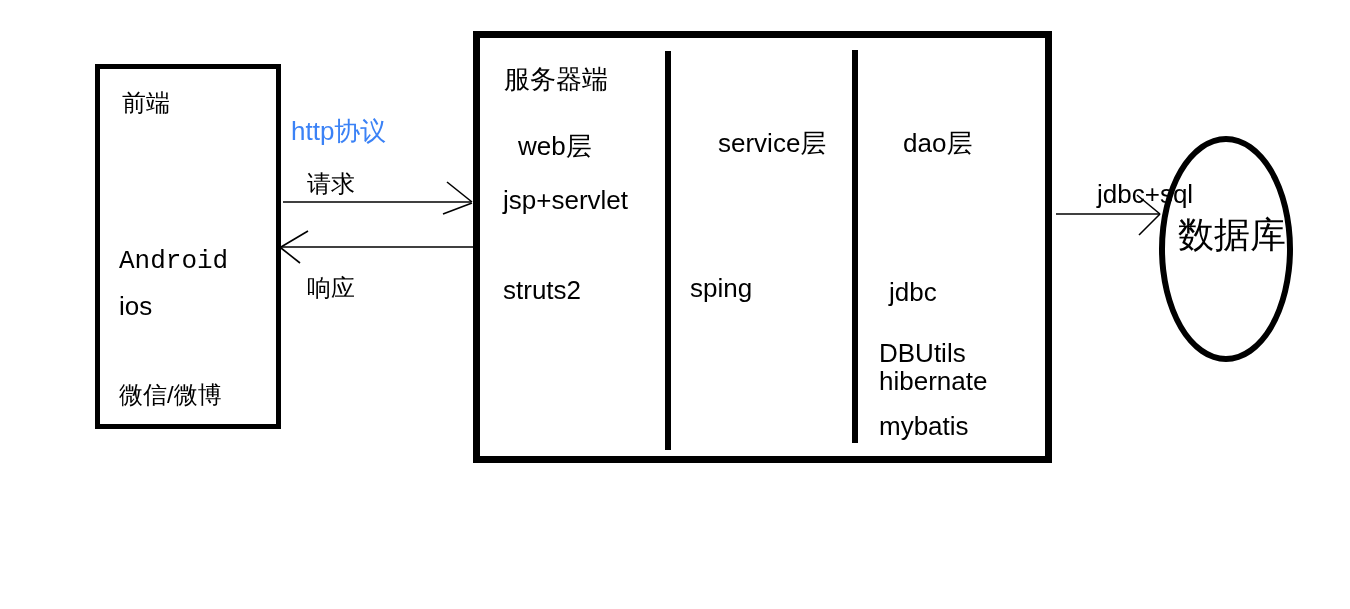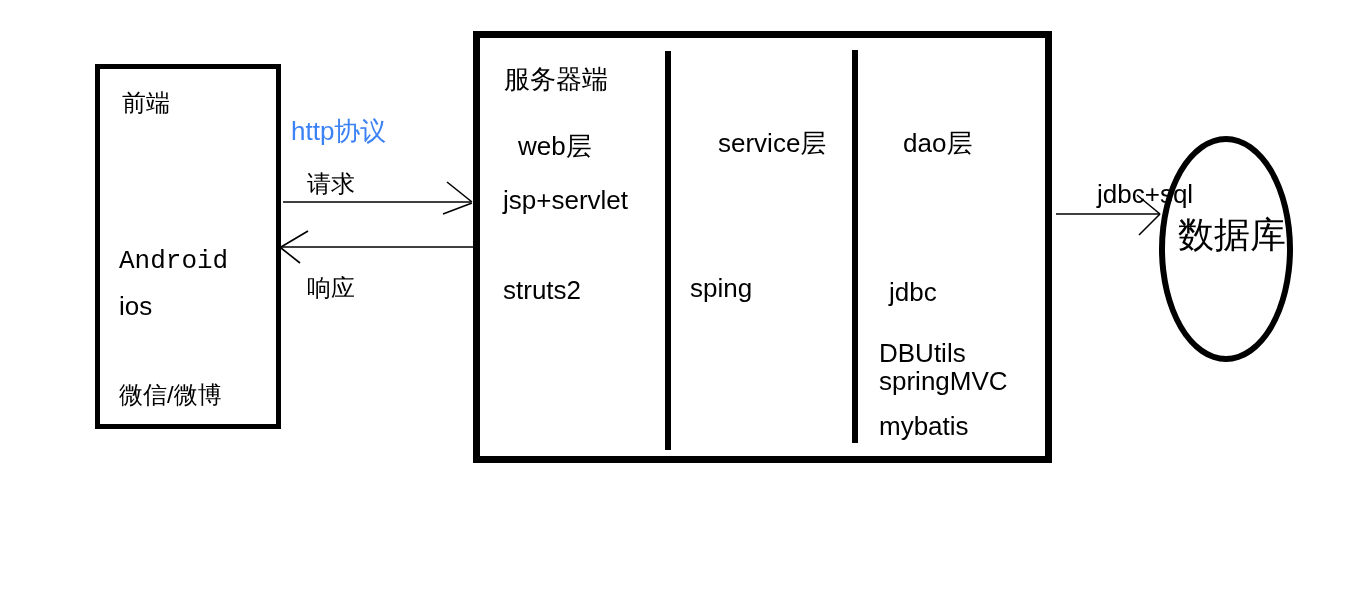--- a/index.html
+++ b/index.html
@@ -83,21 +83,21 @@
   <div class="abs divider divider-1"></div>
 
   <div class="abs t26" style="left:718px; top:130px;">service层</div>
   <div class="abs t26" style="left:690px; top:275px;">sping</div>
 
   <div class="abs divider divider-2"></div>
 
   <div class="abs t26" style="left:893px; top:130px;margin-left:10px;">dao层</div>
   <div class="abs t26" style="left:879px; top:279px;margin-left:10px;">jdbc</div>
   <div class="abs t26" style="left:879px; top:340px;text-align:center;">DBUtils</div>
-  <div class="abs t26" style="left:879px; top:368px;">springMVC</div>
+  <div class="abs t26" style="left:879px; top:368px;">hibernate</div>
   <div class="abs t26" style="left:879px; top:413px;">mybatis</div>
 
   <div class="abs t26" style="left:1063px; top:181px;margin-left:34px;">jdbc+sql</div>
 
   <div class="abs db-ellipse"></div>
   <div class="abs t28" style="left:1178px; top:217px;">数据库</div>
 
   <svg class="abs arrow-layer" width="1350" height="609" viewBox="0 0 1350 609" stroke="#000000" stroke-width="1.6" fill="none">
     <g>
       <line x1="283" y1="202" x2="471" y2="202"></line>

